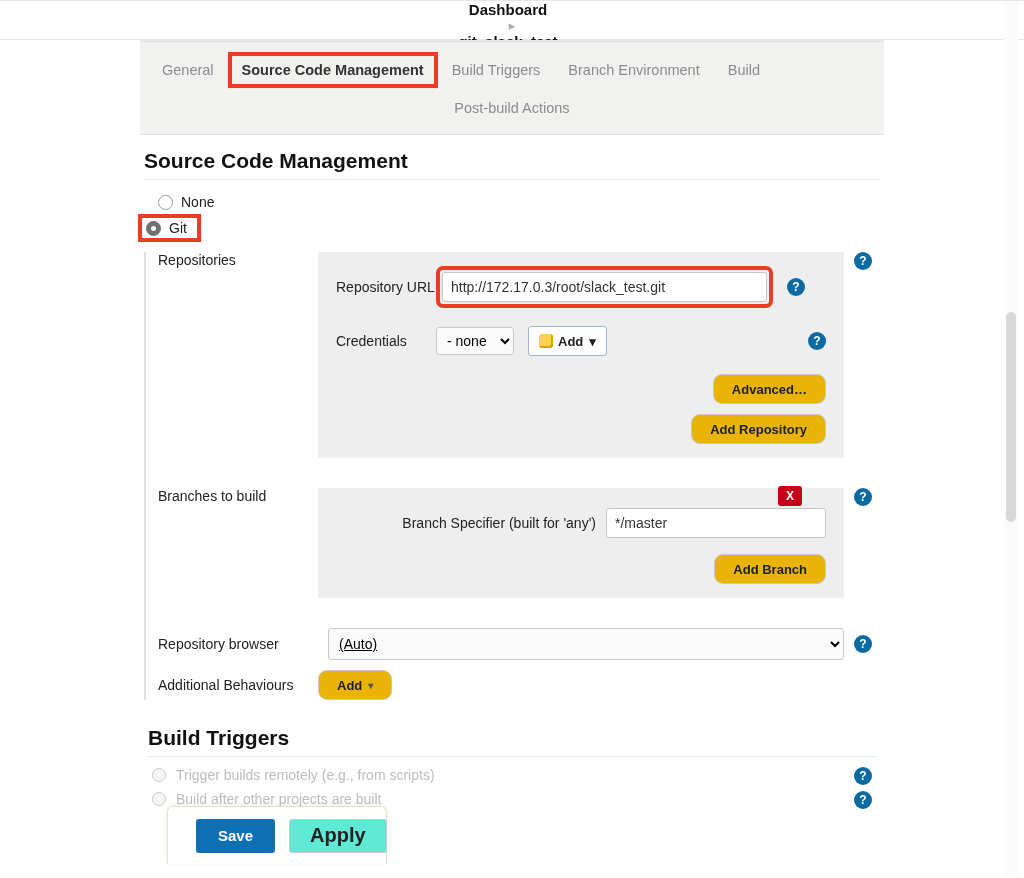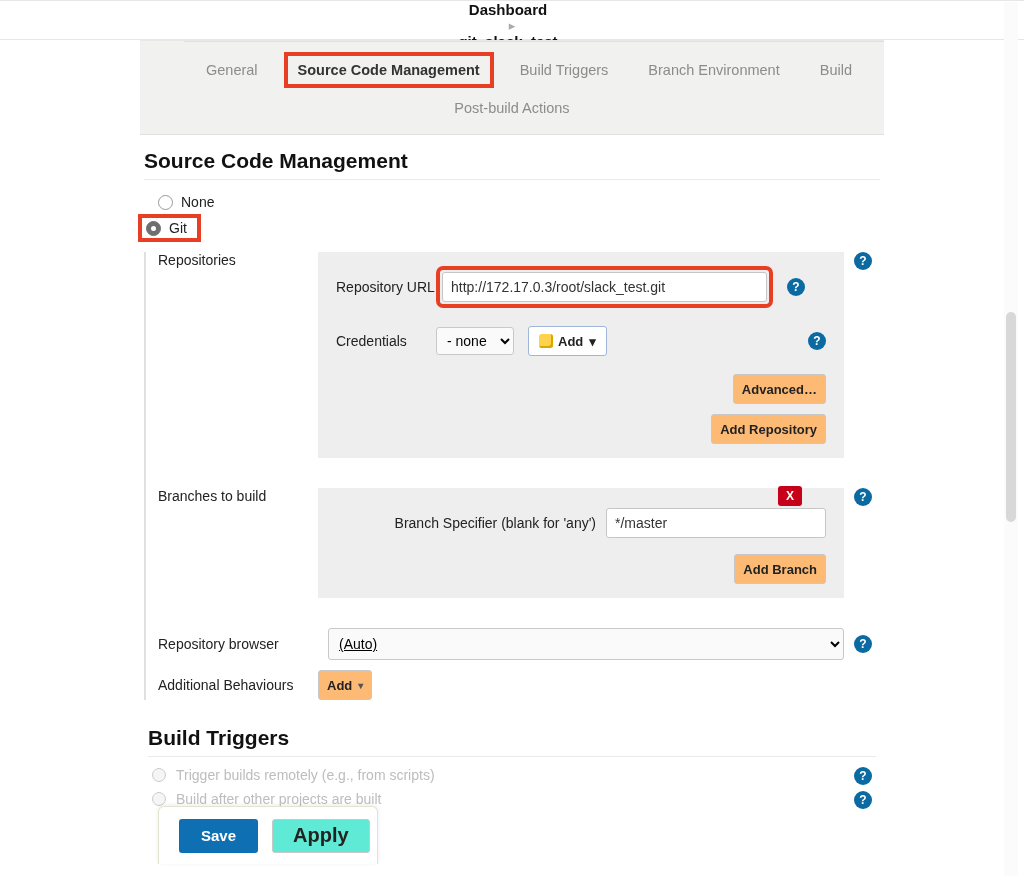--- a/index.html
+++ b/index.html
@@ -7,21 +7,21 @@
   body { width:1024px; height:878px; overflow:hidden; position:relative;}
 
   
   .crumb-bar { height:40px; border-top:1px solid #e6e6e6; border-bottom:1px solid #e6e6e6; display:flex; align-items:center; padding:0 18px; font-size:15px;flex-direction:column;}
   .crumb-link { font-weight:700; color:#111; margin-right:8px;}
   .crumb-sep { color:#aaa; margin:0 8px; font-size:13px;}
 
   .frame { position:relative; width:1024px; }
   .tab-area { background:#f1f1f0; border-bottom:1px solid #e0e0e0; border-top:1px solid #e8e8e8; padding:0; margin:0 0 0 0; }
   .content-col { margin-left:140px; margin-right:140px;}
-  .tab-row { display:flex; flex-wrap:wrap; padding:12px 10px 6px 10px; border-top:1px solid #e0e0e0; gap:16px;margin-left:44px;}
+  .tab-row { display:flex; flex-wrap:wrap; padding:12px 10px 6px 10px; border-top:1px solid #e0e0e0; gap:4px;}
   .tab-row2 { display:flex; justify-content:center; padding:0 10px 10px 10px;}
   .tab { color:#8c8c8c; padding:8px 12px; font-size:14.5px; cursor:pointer;}
   .tab.active { color:#333; font-weight:700;}
   .hl-red { outline:4px solid #e83f24; outline-offset:-2px; }
   .hl-red2 { border:4px solid #e83f24; }
 
   h2.section { font-size:21px; font-weight:700; margin:14px 0 4px 0; padding:0 4px; color:#111;}
   .section-rule { border:none; border-top:1px solid #eaeaea; margin:6px 4px 10px 4px;}
 
   .radio-row { display:flex; align-items:center; padding:4px 2px; }
@@ -39,38 +39,38 @@
   .field-label { width:180px; font-size:14px; color:#222;}
   .text-input { height:30px; border:1px solid #c6c6c6; border-radius:3px; background:#fff; padding:0 8px; font-size:14px; color:#333; flex:1;}
   .text-input.url { width:325px; flex:none;}
   .text-input.branch { width:220px; flex:none;}
   .select { height:28px; font-size:14px; border:1px solid #c8c8c8; border-radius:3px; background:#fafafa; padding:0 6px;}
   .select.creds { width:78px;}
   .select.full { width:100%; height:32px;text-decoration:underline;}
 
   .help-icon { width:18px; height:18px; border-radius:50%; background:#0b6aa2; color:#fff; display:inline-flex; align-items:center; justify-content:center; font-size:12px; font-weight:700; position:absolute;}
   .help-inline { position:relative; margin-left:8px;}
-  .btn { height:30px; border:1px solid #c8c8c8; background:#fdba74; border-radius:3px; padding:0 8px; font-size:13px; color:#222; font-weight:700; display:inline-flex; align-items:center; cursor:pointer;}
+  .btn { height:30px; border:1px solid #c8c8c8; background:#eab308; border-radius:9px; padding:0 18px; font-size:13px; color:#222; font-weight:700; display:inline-flex; align-items:center; cursor:pointer;}
   .btn .caret { margin-left:6px; font-size:10px; color:#555;}
   .btn-add-cred { border:1px solid #9fb6d8; background:#fff; height:30px; border-radius:3px; padding:0 10px; font-size:13px; font-weight:700; color:#222; display:inline-flex; align-items:center; margin-left:14px; cursor:pointer;}
   .btn-add-cred .key { width:14px; height:14px; border-radius:3px; background:#ffd24d; box-shadow:inset -2px -2px 0 #d9a700; margin-right:5px;}
   .btn-row-right { display:flex; justify-content:flex-end; gap:10px; }
   .delete-x { position:absolute; right:42px; top:-2px; width:24px; height:20px; background:#c60018; color:#fff; border-radius:3px; display:flex; align-items:center; justify-content:center; font-weight:700; font-size:12px; cursor:pointer;}
 
   .two-col { display:grid; grid-template-columns:160px 1fr 26px; gap:10px; align-items:center; margin:10px 0;}
   .two-col .subhdr { padding:0;}
   .help-slot { position:relative; height:18px;}
   .help-slot .help-icon { position:static;}
 
   .bt-area { margin-top:26px;}
   .check-row { display:flex; align-items:center; color:#bdbdbd; margin:8px 0; position:relative;}
   .check-row .chk { width:14px; height:14px; border:1px solid #ccc; border-radius:50%; margin-right:10px; flex:none; background:#f5f5f5;}
   .check-row .help-right { position:absolute; right:0; top:0;}
 
-  .sticky-bar { position:absolute; left:158px; bottom:14px; width:220px; height:58px; background:#fff; border:1px solid #e2e4d0; border-bottom:none; border-radius:6px 6px 0 0; box-shadow:0 -1px 4px rgba(0,0,0,.08); display:flex; align-items:center; padding:0 20px; gap:14px;}
+  .sticky-bar { position:absolute; left:167px; bottom:14px; width:220px; height:58px; background:#fff; border:1px solid #e2e4d0; border-bottom:none; border-radius:6px 6px 0 0; box-shadow:0 -1px 4px rgba(0,0,0,.08); display:flex; align-items:center; padding:0 28px; gap:14px;}
   .btn-save { background:#0f6fb3; color:#fff; border:none; height:34px; border-radius:3px; padding:0 22px; font-size:15px; font-weight:700; cursor:pointer;}
   .btn-apply { background:#5eead4; border:1px solid #c8c8c8; height:34px; border-radius:3px; padding:0 20px; font-size:20px; font-weight:700; color:#222; cursor:pointer;}
 
   .right-scroll { position:absolute; right:6px; top:2px; bottom:2px; width:14px; background:#fbfbfb;}
   .right-scroll .thumb { position:absolute; left:2px; right:2px; top:310px; height:210px; background:#d8d8d8; border-radius:6px;}
 </style>
 </head>
 <body>
 
 <div class="crumb-bar">
@@ -146,21 +146,21 @@
             </div>
           </div>
           <div class="help-slot"><span class="help-icon">?</span></div>
         </div>
 
         <div class="two-col" style="grid-template-columns:150px 1fr 26px; align-items:flex-start;">
           <div class="subhdr">Branches to build</div>
           <div class="field-block" style="padding-top:20px;">
             <div class="delete-x">X</div>
             <div class="field-row" style="justify-content:flex-end; margin-bottom:16px;">
-              <div class="field-label" style="width:auto; margin-right:10px;">Branch Specifier (blank for 'any')</div>
+              <div class="field-label" style="width:auto; margin-right:10px;">Branch Specifier (built for 'any')</div>
               <input class="text-input branch" value="*/master" style="">
             </div>
             <div class="btn-row-right">
               <div class="btn">
                   <span>Add Branch</span>
                 </div>
             </div>
           </div>
           <div class="help-slot"><span class="help-icon">?</span></div>
         </div>

